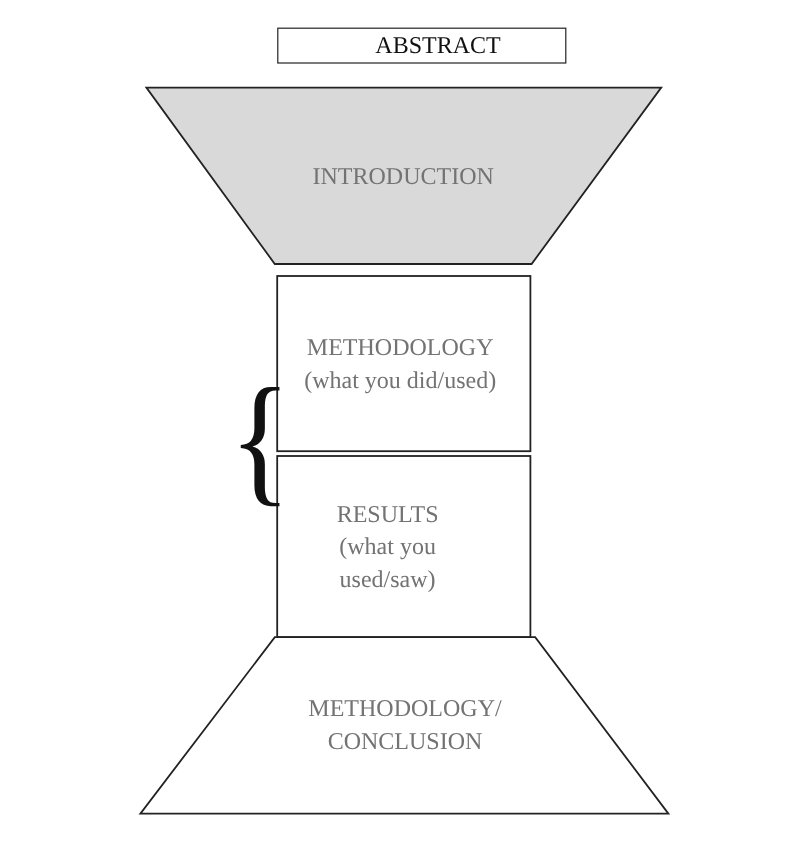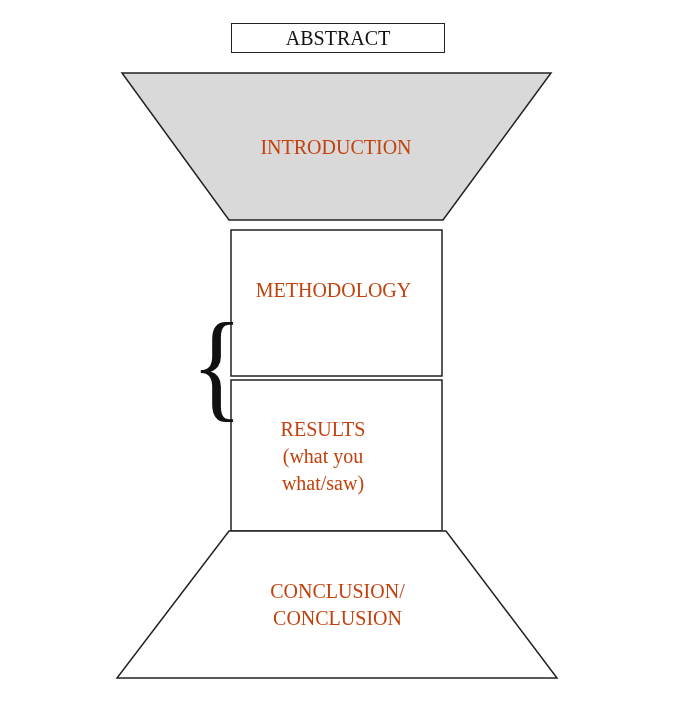--- a/index.html
+++ b/index.html
@@ -1,21 +1,21 @@
 <!DOCTYPE html>
 <html><head>
 <meta charset="utf-8">
 <style>
   html, body { margin: 0; padding: 0; background: #ffffff; }
   body { width: 674px; height: 701px; position: relative; overflow: hidden;
          font-family: "Liberation Serif", "DejaVu Serif", serif; color: #111; }
   svg.diagram { position: absolute; left: 0; top: 0; }
-  .label { position: absolute; text-align: center; font-size: 20px; line-height: 27px; color: #c2410c; }
+  .label { position: absolute; text-align: center; font-size: 20px; line-height: 27px; color: #737373; }
   .abstract-box { position: absolute; left: 231px; top: 23px; width: 212px; height: 28px;
-                  border: 1.5px solid #222; box-sizing: content-box; }
+                  border: 1.5px solid #222; box-sizing: content-box; padding-left: 27px; }
   .abstract-box span { display: block; text-align: center; line-height: 28px; font-size: 20px; }
   .side-label { position: absolute; left: 47px; top: 343px; font-size: 20px; line-height: 27px; text-align: left; }
   .brace { position: absolute; left: 188px; top: 306px; font-size: 120px; line-height: 1;
            font-family: "Liberation Serif", serif; transform: scaleX(0.9); }
 </style>
 </head>
 <body>
 
 <svg class="diagram" width="674" height="701">
   <polygon points="122,73 551,73 443,220 229,220" fill="#d9d9d9" stroke="#222" stroke-width="1.5"></polygon>
@@ -27,29 +27,30 @@
 <div class="abstract-box">
   <span>ABSTRACT</span>
 </div>
 
 <div class="label" style="left:229px; top:134px; width:214px;">
   <span>INTRODUCTION</span>
 </div>
 
 <div class="label" style="left:228px; top:277px; width:211px;">
   <div>METHODOLOGY</div>
+  <div>(what you did/used)</div>
 </div>
 
 <div class="label" style="left:231px; top:416px; width:184px;">
   <div>RESULTS</div>
   <div>(what you</div>
-  <div>what/saw)</div>
+  <div>used/saw)</div>
 </div>
 
 <div class="label" style="left:229px; top:578px; width:217px;">
-  <div>CONCLUSION/</div>
+  <div>METHODOLOGY/</div>
   <div>CONCLUSION</div>
 </div>
 
 <div class="side-label">
 </div>
 
 <div class="brace">{</div>
 
 </body></html>

